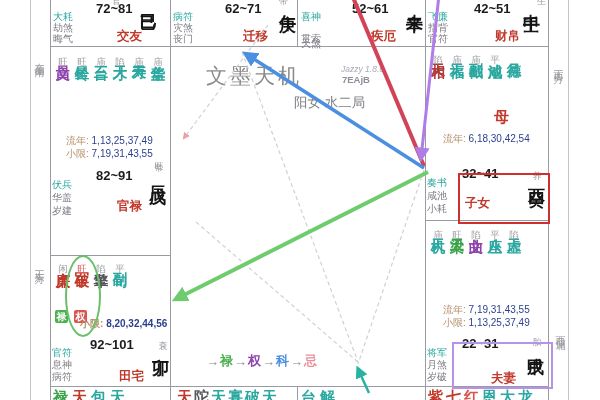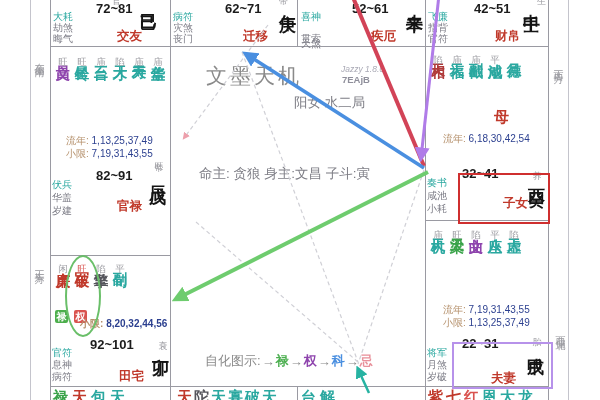--- a/index.html
+++ b/index.html
@@ -195,21 +195,21 @@
   <div class="special z2" style="left:494px;top:108px;">母</div>
   <div class="ln z2" style="left:443px;top:132px;">
     <span class="lbl">流年:</span>
     <span class="val">6,18,30,42,54</span>
   </div>
   <div class="minor t1 z2" style="left:427px;top:177px;">奏书</div>
   <div class="minor z2" style="left:427px;top:190px;">咸池</div>
   <div class="minor z2" style="left:427px;top:203px;">小耗</div>
   <div class="age z2" style="left:462px;top:166px;">32~41</div>
   <div class="state12 z2" style="left:531px;top:163px;">养</div>
-  <div class="pname z2" style="left:488px;top:195px;">子女</div>
+  <div class="pname z2" style="left:450px;top:195px;">子女</div>
   <div class="branch z2" style="left:525px;top:177px;">癸酉</div>
   <div class="hlbox" style="left: 458px; top: 173px; width: 88px; height: 47px; border-color: rgb(207, 47, 47);"></div>
 
   <div class="starcol z2" style="left:429px;top:227px;">
     <div class="sname" style="color: rgb(42, 168, 160);">天机</div>
     <div class="sstate">庙</div>
   </div>
   <div class="starcol z2" style="left:448px;top:227px;">
     <div class="sname" style="color: rgb(58, 163, 74);">天梁</div>
     <div class="sstate">旺</div>
@@ -240,23 +240,21 @@
   <div class="age z2" style="left:462px;top:336px;">22~31</div>
   <div class="state12 z2" style="left:531px;top:330px;">胎</div>
   <div class="pname z2" style="left:476px;top:370px;">夫妻</div>
   <div class="branch z2" style="left:524px;top:346px;">甲戌</div>
   <div class="hlbox" style="left: 452px; top: 342px; width: 97px; height: 43px; border-color: rgb(183, 146, 234);"></div>
 
   <div class="title z2" style="left:206px;top:62px;">文墨天机</div>
   <div class="ver z2" style="left:341px;top:64px;">Jazzy 1.8.6</div>
   <div class="code z2" style="left:342px;top:74px;">7EAjB</div>
   <div class="ctext z2" style="left:294px;top:94px;">阳女 水二局</div>
-  <div class="ctext z2" style="left:199px;top:165px;">命主: 贪狼 身主:文昌 子斗:寅</div>
   <div class="legend z2" style="left:205px;top:352px;">
-    <span>自化图示:</span>
     <span class="arr">→</span>
     <span class="it" style="color: rgb(76, 175, 80);">禄</span>
     <span class="arr">→</span>
     <span class="it" style="color: rgb(142, 68, 173);">权</span>
     <span class="arr">→</span>
     <span class="it" style="color: rgb(74, 143, 224);">科</span>
     <span class="arr">→</span>
     <span class="it" style="color: rgb(232, 145, 155);">忌</span>
   </div>
 

